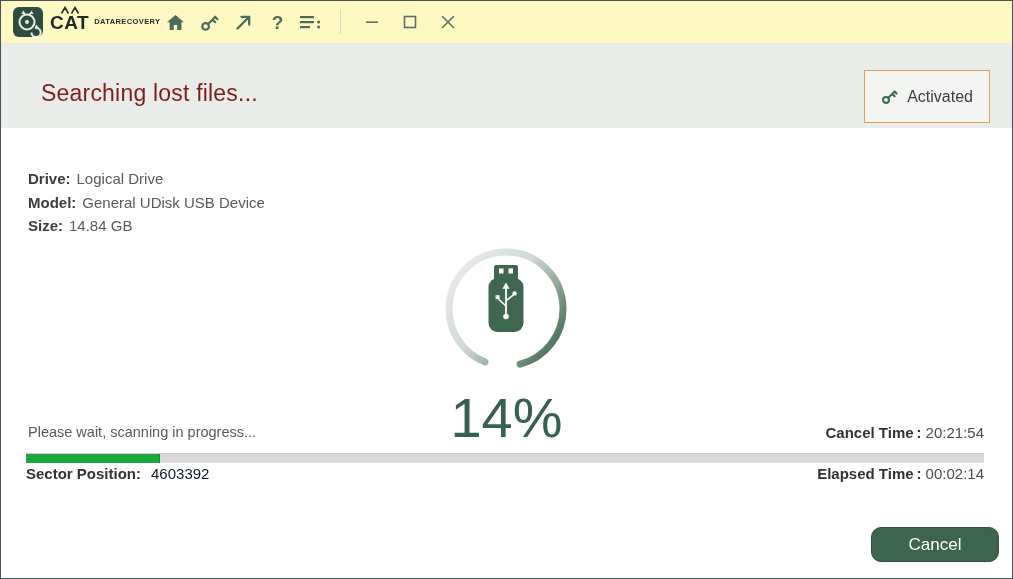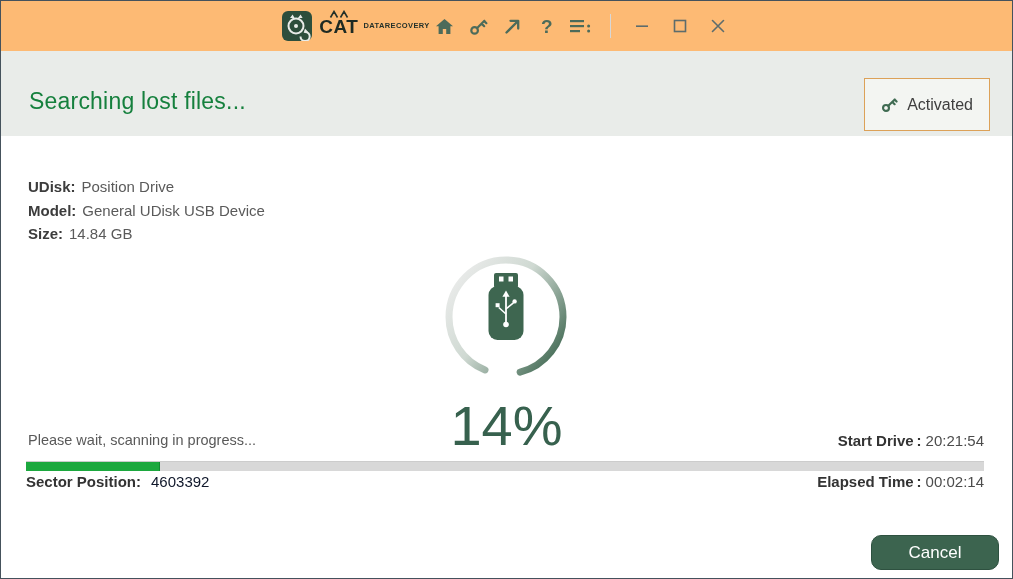--- a/index.html
+++ b/index.html
@@ -1,38 +1,38 @@
 <!DOCTYPE html>
 <html><head>
 <meta charset="utf-8">
 <style>
   * { margin:0; padding:0; box-sizing:border-box; }
   html,body { width:1013px; height:579px; }
   body { font-family:"Liberation Sans","DejaVu Sans",sans-serif; background:#fff; }
   .window { width:1013px; height:579px; border:1px solid #45525c; display:flex; flex-direction:column; overflow:hidden; background:#fff; }
 
   
-  .titlebar { height:50px; background:#fdba74; display:flex; align-items:center; justify-content:center; padding:0 10px 0 12px; flex:0 0 auto; }
+  .titlebar { height:42px; background:#fef9c3; display:flex; align-items:center; justify-content:flex-start; padding:0 10px 0 12px; flex:0 0 auto; }
   .logo { display:flex; align-items:center; gap:7px; }
   .logo-text { position:relative; display:flex; align-items:center; gap:5px; }
   .brand { font-size:19px; font-weight:bold; color:#1e2a23; letter-spacing:0.5px; line-height:1; }
   .ears { position:absolute; left:10px; top:-7px; }
   .logo-sub { display:flex; flex-direction:row; justify-content:center; }
   .logo-sub span { font-size:7.5px; font-weight:bold; color:#23312a; letter-spacing:0.4px; line-height:8px; }
 
   .tb-icons { display:flex; align-items:center; gap:4px; }
   .tb-btn { width:30px; height:30px; display:flex; align-items:center; justify-content:center; background:none; border:none; cursor:pointer; }
   .tb-btn svg { display:block; }
   .help-glyph { font-size:19px; font-weight:bold; color:#4c6b5a; line-height:1; }
   .tb-sep { width:1px; height:24px; background:#d7d7d7; margin:0 8px 0 10px; }
   .win-btn { width:30px; height:30px; display:flex; align-items:center; justify-content:center; background:none; border:none; cursor:pointer; margin-left:4px; }
 
   
   .header { height:85px; background:#e9ece9; position:relative; flex:0 0 auto; }
-  .page-title { position:absolute; left:28px; top:37px; font-size:23px; color:#15803d; font-weight:300; letter-spacing:0.2px; }
+  .page-title { position:absolute; left:40px; top:37px; font-size:23px; color:#7f1d1d; font-weight:300; letter-spacing:0.2px; }
   .activated-btn { position:absolute; right:22px; top:27px; height:53px; min-width:122px; background:#f3f5f2; border:1px solid #dca158; display:flex; align-items:center; justify-content:center; gap:9px; padding:0 16px; font-size:16px; color:#3e3e3e; cursor:pointer; font-family:inherit; }
 
   
   .content { position:relative; flex:1 1 auto; background:#ffffff; }
 
   .drive-info { position:absolute; left:27px; top:39px; font-size:15px; line-height:23.5px; }
   .drive-info .lbl { font-weight:bold; color:#3c3c3c; margin-right:6px; }
   .drive-info .val { color:#5a5a5a; }
 
   .ring-wrap { position:absolute; left:442px; top:118px; width:126px; height:126px; }
@@ -139,21 +139,21 @@
         <path d="M8.2 11 L15.4 3.8 M12.6 6.6 l2.6 2.6 M15.2 4 l2.2 2.2" fill="none" stroke="#3f6b52" stroke-width="2.4" stroke-linecap="round"></path>
       </svg>
       <span>Activated</span>
     </button>
   </div>
 
   <div class="content">
 
     <div class="drive-info">
       <div>
-        <span class="lbl">UDisk:</span><span class="val">Position Drive</span>
+        <span class="lbl">Drive:</span><span class="val">Logical Drive</span>
       </div>
       <div>
         <span class="lbl">Model:</span><span class="val">General UDisk USB Device</span>
       </div>
       <div>
         <span class="lbl">Size:</span><span class="val">14.84 GB</span>
       </div>
     </div>
 
     <div class="ring-wrap">
@@ -180,21 +180,21 @@
         <circle cx="26.6" cy="28.4" r="2.2" fill="#ffffff"></circle>
         <circle cx="18" cy="51.5" r="2.8" fill="#ffffff"></circle>
       </svg>
     </div>
 
     <div class="percent">14%</div>
 
     <div class="status-msg">Please wait, scanning in progress...</div>
 
     <div class="time-row start-time">
-      <span class="lbl">Start Drive</span><span class="sep">:</span><span>20:21:54</span>
+      <span class="lbl">Cancel Time</span><span class="sep">:</span><span>20:21:54</span>
     </div>
 
     <div class="progress-track">
       <div class="progress-fill" style="width: 14%;"></div>
     </div>
 
     <div class="sector-row">
       <span class="lbl">Sector Position:</span><span class="val">4603392</span>
     </div>
 

